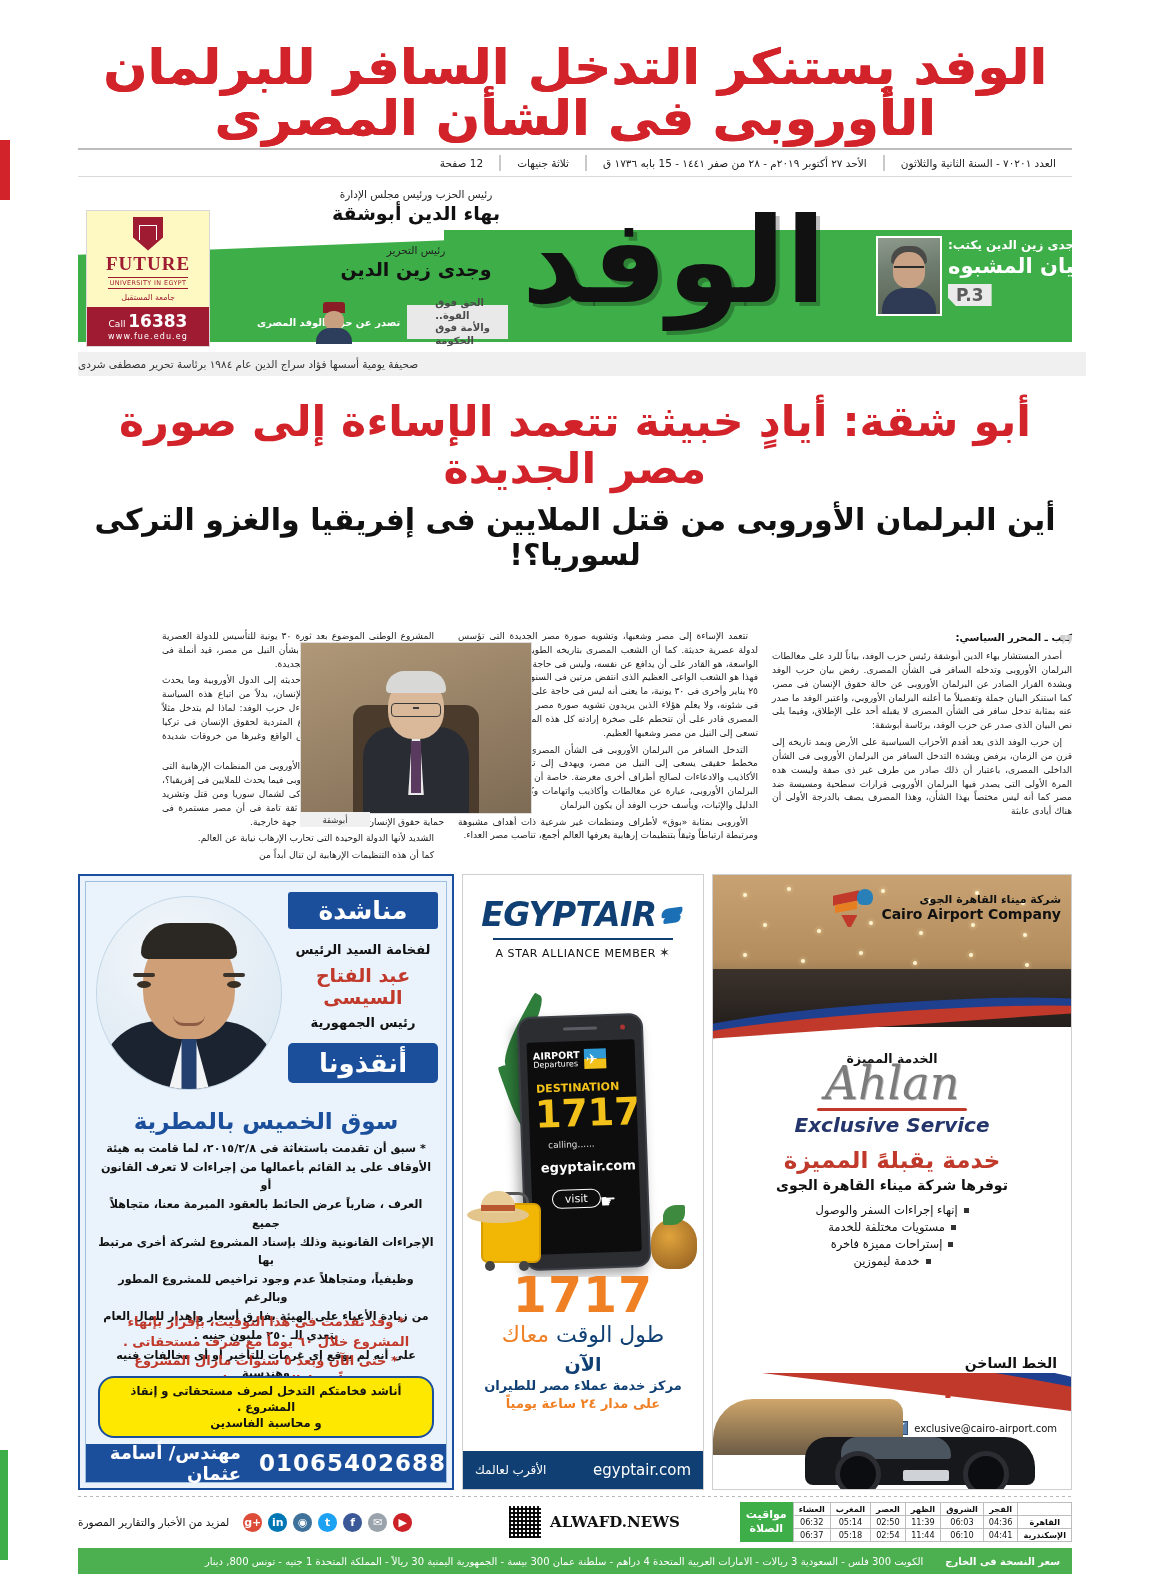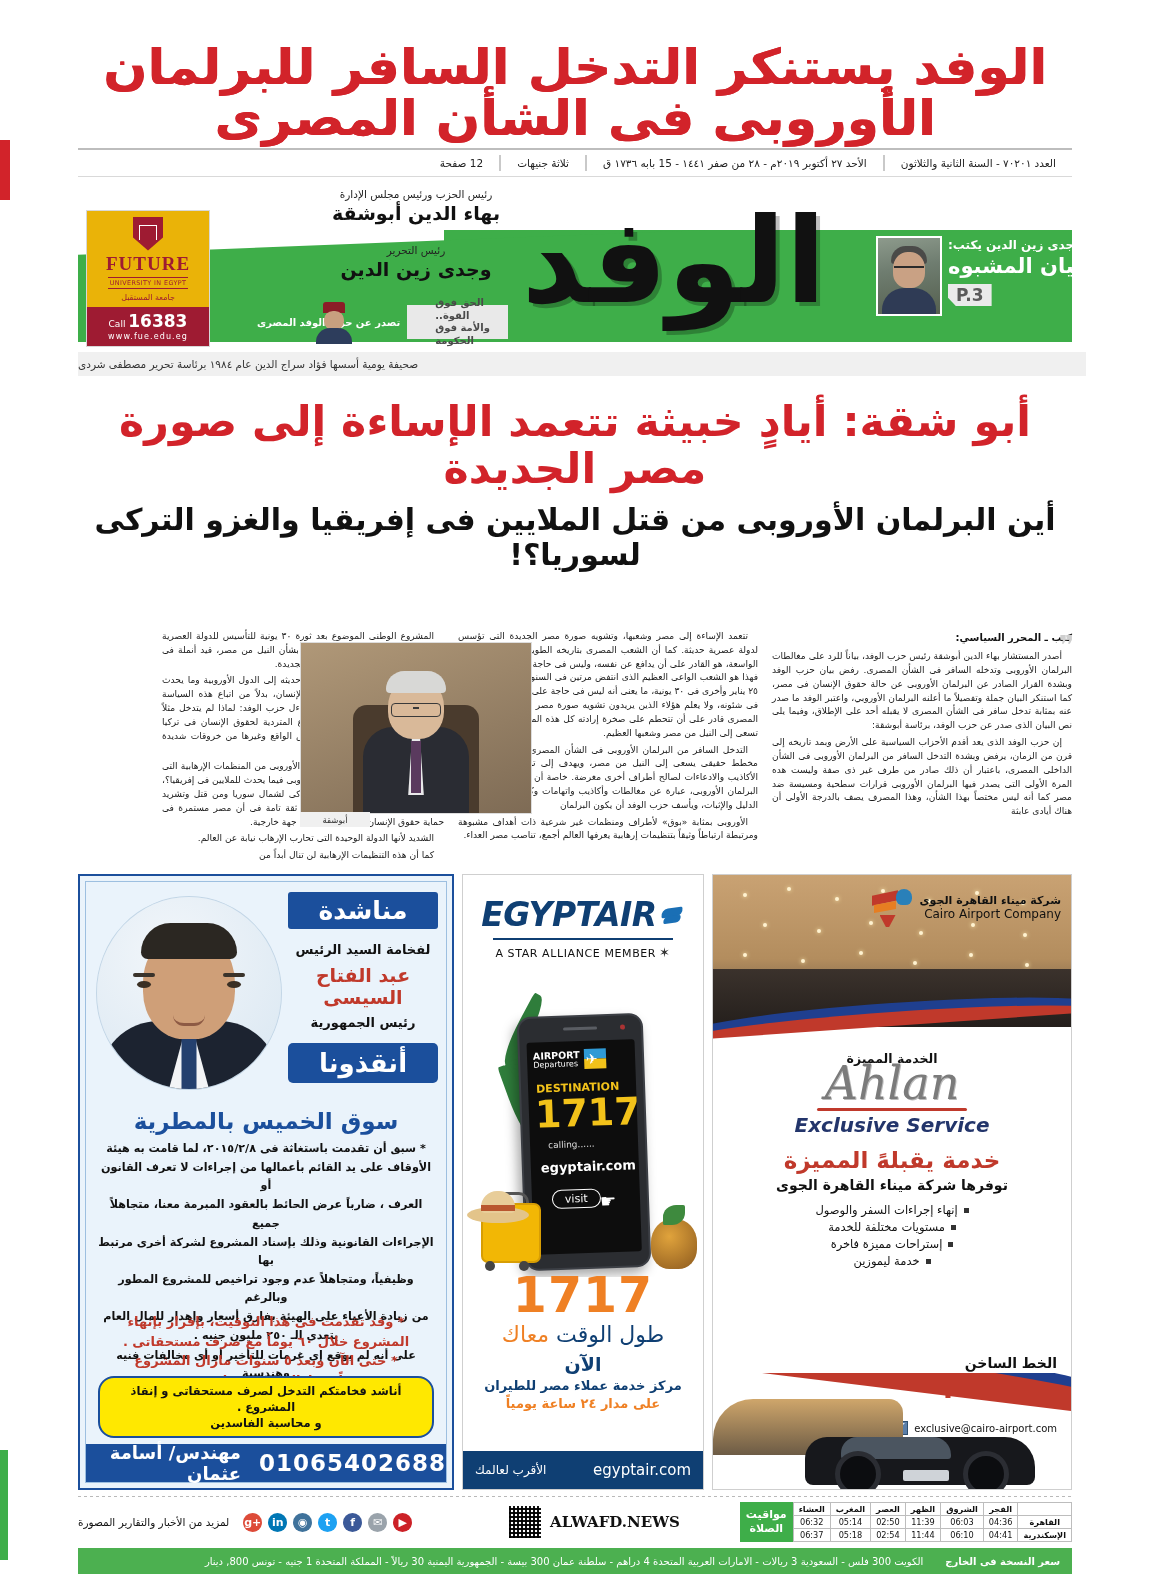--- a/index.html
+++ b/index.html
@@ -97,21 +97,21 @@
 
   
   .editors{position:absolute;right:556px;top:6px;width:200px;text-align:center;}
   .ed-role{font-size:10.5px;color:#222;}
   .ed-name{font-size:19px;font-weight:bold;color:#111;margin-top:2px;}
   .ed-gap{height:20px;}
 
   
   .fue{
     position:absolute;left:8px;top:28px;width:122px;height:135px;
-    border:1px solid #d8d8d8;background:#eab308;display:flex;flex-direction:column;
+    border:1px solid #d8d8d8;background:#fef9c3;display:flex;flex-direction:column;
   }
   .fue .top{flex:1;display:flex;flex-direction:column;align-items:center;justify-content:center;gap:2px;}
   .fue .shield{
     width:30px;height:34px;background:#9e1b32;
     clip-path:polygon(0 0,100% 0,100% 62%,50% 100%,0 62%);
     position:relative;
   }
   .fue .shield:after{
     content:"";position:absolute;left:50%;top:8px;transform:translateX(-50%);
     width:16px;height:14px;border:1.5px solid #fff;border-bottom:none;
@@ -204,21 +204,21 @@
   .ca-photo .dot{position:absolute;width:4px;height:4px;border-radius:50%;background:#fff3d0;box-shadow:0 0 4px #ffe9b0;}
   .ca-photo .darkband{position:absolute;left:0;bottom:0;width:100%;height:58px;background:linear-gradient(180deg,#3b322c,#241f1c);}
   .ca-logo{position:absolute;right:10px;top:12px;display:flex;flex-direction:row-reverse;align-items:center;gap:6px;}
   .ca-falcon{width:42px;height:40px;position:relative;}
   .ca-falcon .w1{position:absolute;left:0;top:6px;width:26px;height:10px;background:#c0392b;transform:skewY(-12deg);}
   .ca-falcon .w2{position:absolute;left:2px;top:16px;width:22px;height:8px;background:#e67e22;transform:skewY(-10deg);}
   .ca-falcon .b{position:absolute;right:2px;top:2px;width:16px;height:16px;border-radius:50% 50% 40% 40%;background:#2980b9;}
   .ca-falcon .t{position:absolute;left:8px;bottom:0;width:16px;height:12px;background:#c0392b;clip-path:polygon(0 0,100% 0,60% 100%,40% 100%);}
   .ca-name{text-align:right;}
   .ca-name .ar{font-size:11px;color:#111;font-weight:bold;letter-spacing:1px;}
-  .ca-name .en{font-size:12px;color:#111;font-weight:normal;direction:ltr;text-align:right;}
+  .ca-name .en{font-size:14px;color:#111;font-weight:bold;direction:ltr;text-align:right;}
 
   .ca-swoosh{position:absolute;left:0;top:128px;width:100%;height:44px;}
   .ca-swoosh .s1{position:absolute;left:-10%;top:0;width:120%;height:18px;background:#1f3f8f;border-radius:50%/100% 100% 0 0;transform:rotate(-4deg);}
   .ca-swoosh .s2{position:absolute;left:-10%;top:9px;width:120%;height:14px;background:#c0392b;border-radius:50%/100% 100% 0 0;transform:rotate(-4deg);}
 
   .ahlan{position:absolute;left:0;top:176px;width:100%;text-align:center;}
   .ahlan .khidma{font-size:12.5px;color:#111;font-weight:bold;}
   .ahlan .brand{
     font-size:46px;font-family:"DejaVu Serif","Liberation Serif",serif;font-style:italic;
     color:#7b7b7b;line-height:1;margin-top:-6px;direction:ltr;

